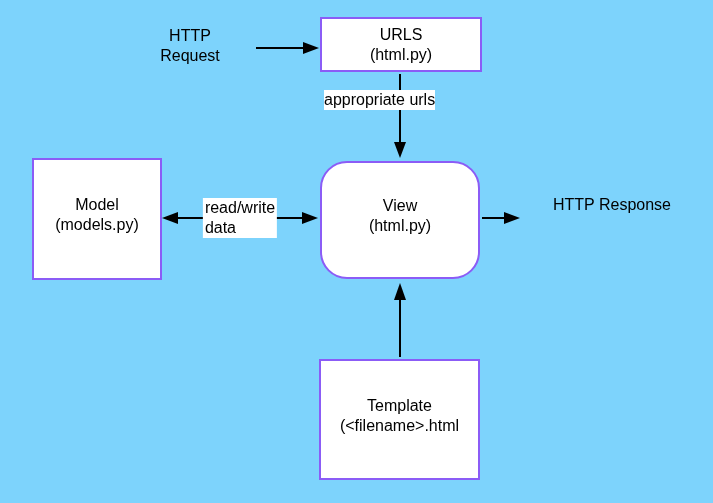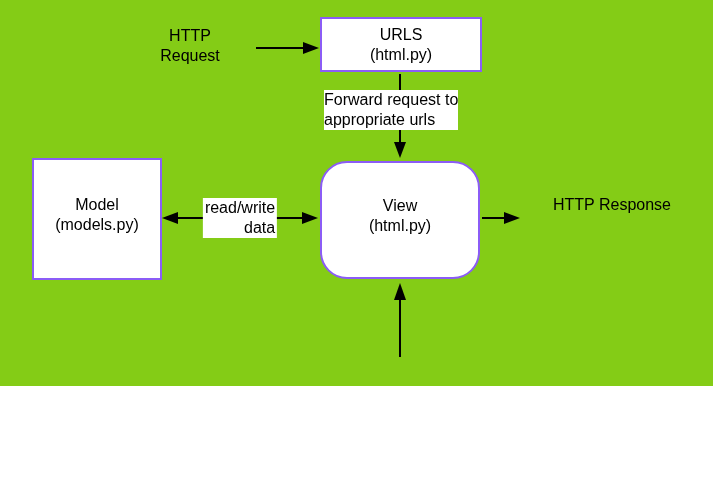--- a/index.html
+++ b/index.html
@@ -3,22 +3,22 @@
 <meta charset="utf-8">
 <style>
   html, body {
     margin: 0;
     padding: 0;
     background: #ffffff;
   }
   #canvas {
     position: relative;
     width: 713px;
-    height: 386px;
-    background: #84cc16;
+    height: 503px;
+    background: #7dd3fc;
     font-family: "Liberation Sans", sans-serif;
     font-size: 16px;
     line-height: 20px;
     color: #000000;
     overflow: hidden;
   }
   #arrow-layer {
     position: absolute;
     left: 0;
     top: 0;
@@ -45,21 +45,21 @@
     transform: translateY(-4px);
   }
   .label {
     position: absolute;
     white-space: nowrap;
   }
   .label.centered { text-align: center; }
   .label.on-line  { background: #ffffff; padding: 0 2px; }
   #http-request-label  { left: 190px; top: 26px;  transform: translateX(-50%); text-align: center; }
   #forward-label       { left: 324px; top: 90px;  background: #ffffff; text-align: left; }
-  #read-write-label    { left: 240px; top: 198px; transform: translateX(-50%); text-align: right; }
+  #read-write-label    { left: 240px; top: 198px; transform: translateX(-50%); text-align: left; }
   #http-response-label { left: 600px; top: 195px; transform: translateX(-50%); text-align: center; margin-left: 12px; }
   .stroke { stroke: #000000; stroke-width: 2; }
   .head   { fill: #000000; stroke: none; }
 </style>
 </head>
 <body>
 
 <div id="canvas">
 
   <svg id="arrow-layer" viewBox="0 0 713 503" xmlns="http://www.w3.org/2000/svg">
@@ -90,21 +90,20 @@
       <polygon class="head" points="400,283 394,300 406,300"></polygon>
     </g>
   </svg>
 
   <div class="label centered" id="http-request-label">
     <div>HTTP</div>
     <div>Request</div>
   </div>
 
   <div class="label" id="forward-label">
-    <div>Forward request to</div>
     <div>appropriate urls</div>
   </div>
 
   <div class="label on-line" id="read-write-label">
     <div>read/write</div>
     <div>data</div>
   </div>
 
   <div class="label centered" id="http-response-label">
     <div>HTTP Response</div>
@@ -124,14 +123,20 @@
     </div>
   </div>
 
   <div class="node" id="view-box">
     <div class="node-text">
       <div>View</div>
       <div>(html.py)</div>
     </div>
   </div>
 
+  <div class="node" id="template-box">
+    <div class="node-text">
+      <div>Template</div>
+      <div>(&lt;filename&gt;.html</div>
+    </div>
+  </div>
 
 </div>
 
 </body></html>

